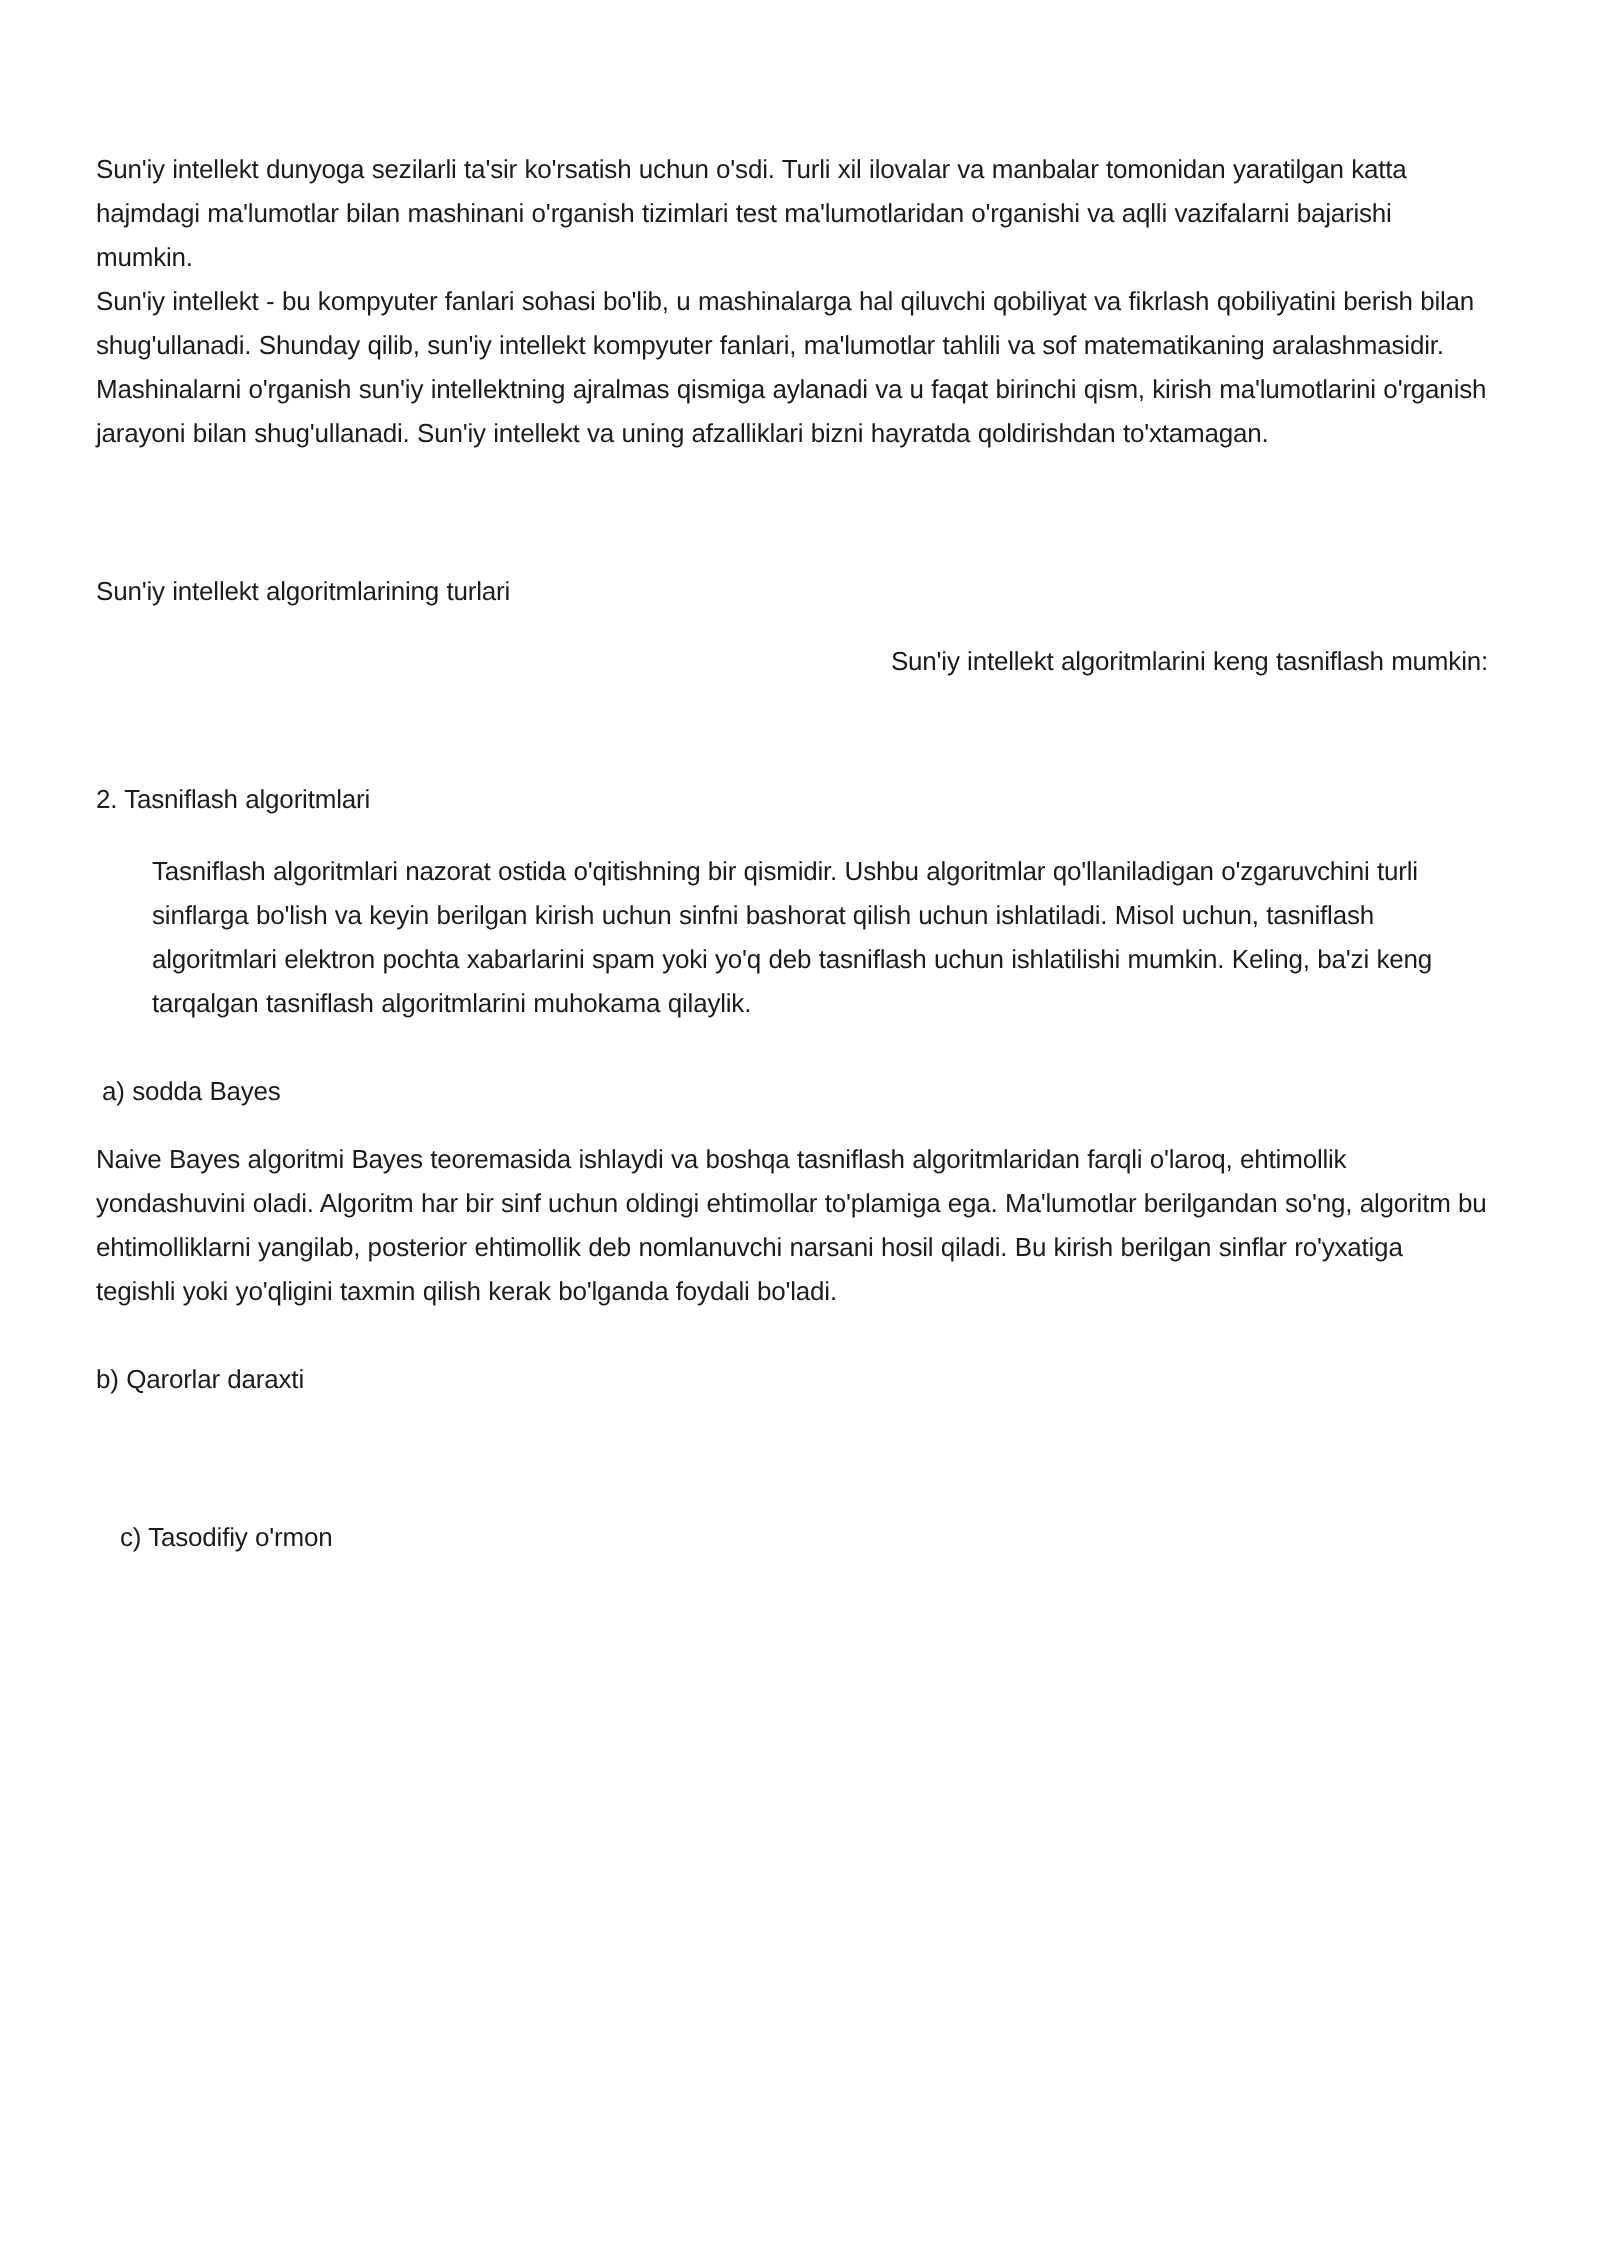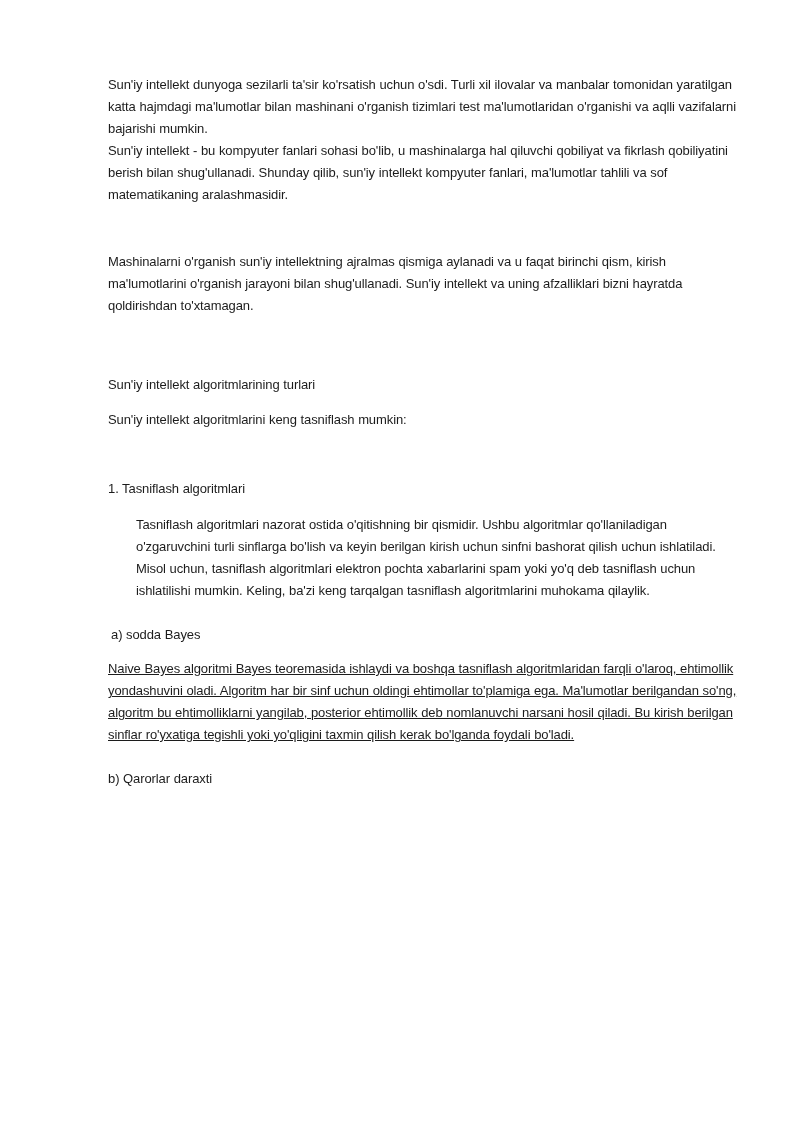--- a/index.html
+++ b/index.html
@@ -15,63 +15,64 @@
     width: 800px;
     height: 1131px;
     background: var(--page-bg);
     overflow: hidden;
     font-family: "Liberation Sans", "DejaVu Sans", sans-serif;
   }
   .page {
     width: 800px;
     height: 1131px;
     background: var(--page-bg);
-    padding: 74px 56px 0 108px;
+    padding: 74px 56px 0 48px;
   }
   .block {
     margin: 0;
     font-size: 13px;
     line-height: 22px;
     letter-spacing: -0.1px;
     color: var(--text-color);
     font-weight: 400;
     text-align: left;
     word-spacing: 0.2px;
   }
   
   .mt-44 { }
-  .mt-45 { margin-top: 45px; }
+  .mt-45 { }
   .mt-43 { margin-top: 57px; }
-  .mt-13 { margin-top: 13px; }
+  .mt-13 { margin-top: 13px; text-align: right; }
   .mt-47 { margin-top: 47px; }
   .mt-14 { margin-top: 14px; margin-left: 28px; }
   .mt-41 { margin-top: 22px; }
-  .mt-12 { margin-top: 12px; text-decoration: underline; }
+  .mt-12 { margin-top: 12px; }
   
   .indent-sm { padding-left: 3px; }
   .indent-md { padding-left: 12px; }
 </style>
 </head>
 <body>
 
 <div class="page">
   <p class="block">Sun'iy intellekt dunyoga sezilarli ta'sir ko'rsatish uchun o'sdi. Turli xil ilovalar va manbalar tomonidan yaratilgan katta hajmdagi ma'lumotlar bilan mashinani o'rganish tizimlari test ma'lumotlaridan o'rganishi va aqlli vazifalarni bajarishi mumkin.</p>
 
   <p class="block mt-44">Sun'iy intellekt - bu kompyuter fanlari sohasi bo'lib, u mashinalarga hal qiluvchi qobiliyat va fikrlash qobiliyatini berish bilan shug'ullanadi. Shunday qilib, sun'iy intellekt kompyuter fanlari, ma'lumotlar tahlili va sof matematikaning aralashmasidir.</p>
 
   <p class="block mt-45">Mashinalarni o'rganish sun'iy intellektning ajralmas qismiga aylanadi va u faqat birinchi qism, kirish ma'lumotlarini o'rganish jarayoni bilan shug'ullanadi. Sun'iy intellekt va uning afzalliklari bizni hayratda qoldirishdan to'xtamagan.</p>
 
   <p class="block mt-43">Sun'iy intellekt algoritmlarining turlari</p>
 
   <p class="block mt-13">Sun'iy intellekt algoritmlarini keng tasniflash mumkin:</p>
 
-  <p class="block mt-47">1. Tasniflash algoritmlari</p>
+  <p class="block mt-47">2. Tasniflash algoritmlari</p>
 
   <p class="block mt-14">Tasniflash algoritmlari nazorat ostida o'qitishning bir qismidir. Ushbu algoritmlar qo'llaniladigan o'zgaruvchini turli sinflarga bo'lish va keyin berilgan kirish uchun sinfni bashorat qilish uchun ishlatiladi. Misol uchun, tasniflash algoritmlari elektron pochta xabarlarini spam yoki yo'q deb tasniflash uchun ishlatilishi mumkin. Keling, ba'zi keng tarqalgan tasniflash algoritmlarini muhokama qilaylik.</p>
 
   <p class="block mt-41 indent-sm">a) sodda Bayes</p>
 
   <p class="block mt-12">Naive Bayes algoritmi Bayes teoremasida ishlaydi va boshqa tasniflash algoritmlaridan farqli o'laroq, ehtimollik yondashuvini oladi. Algoritm har bir sinf uchun oldingi ehtimollar to'plamiga ega. Ma'lumotlar berilgandan so'ng, algoritm bu ehtimolliklarni yangilab, posterior ehtimollik deb nomlanuvchi narsani hosil qiladi. Bu kirish berilgan sinflar ro'yxatiga tegishli yoki yo'qligini taxmin qilish kerak bo'lganda foydali bo'ladi.</p>
 
   <p class="block mt-41">b) Qarorlar daraxti</p>
 
 
+  <p class="block mt-43 indent-md">c) Tasodifiy o'rmon</p>
 </div>
 
 </body></html>

